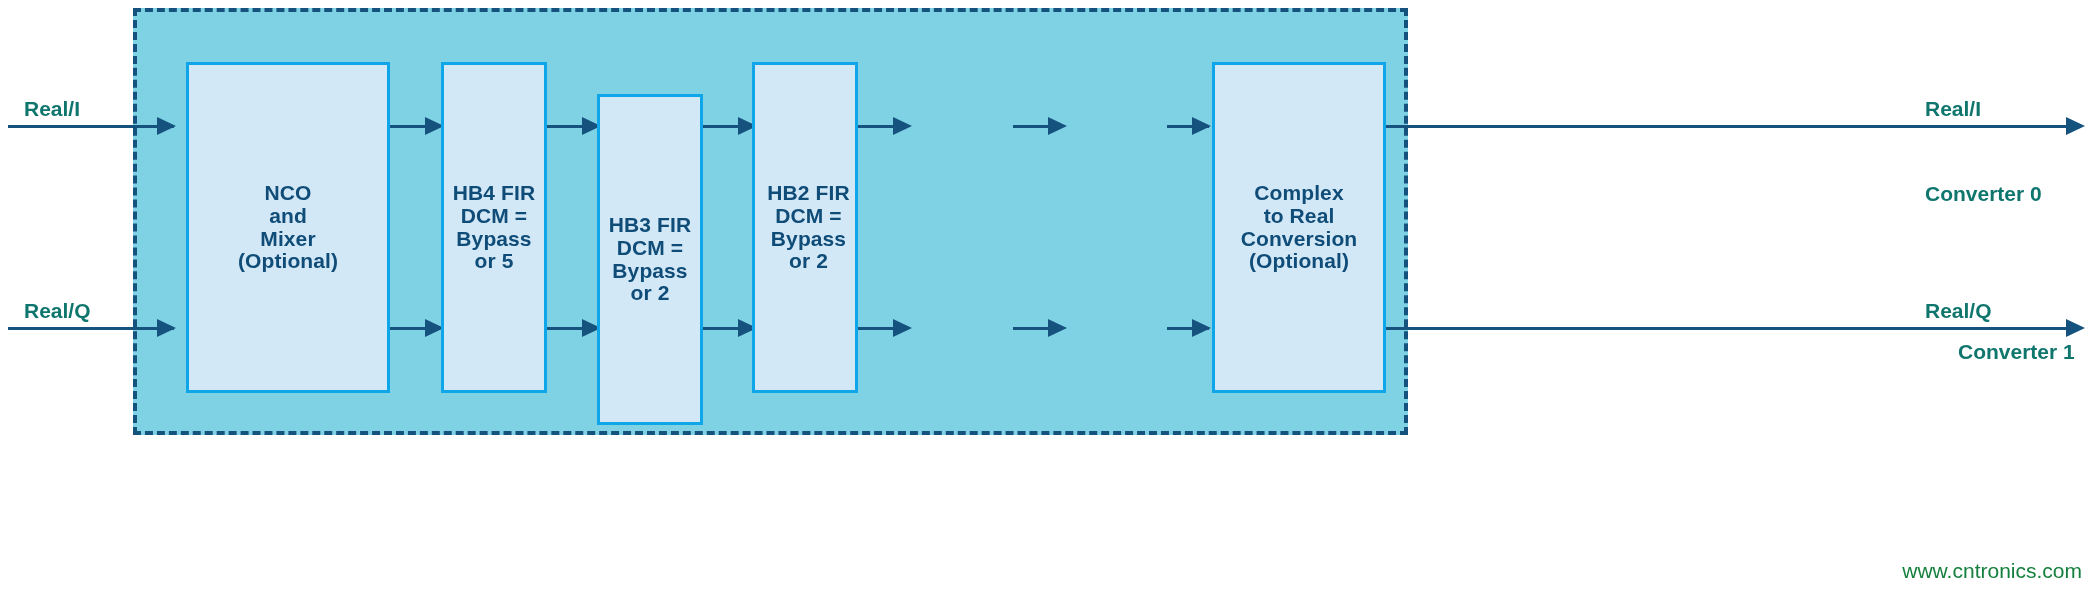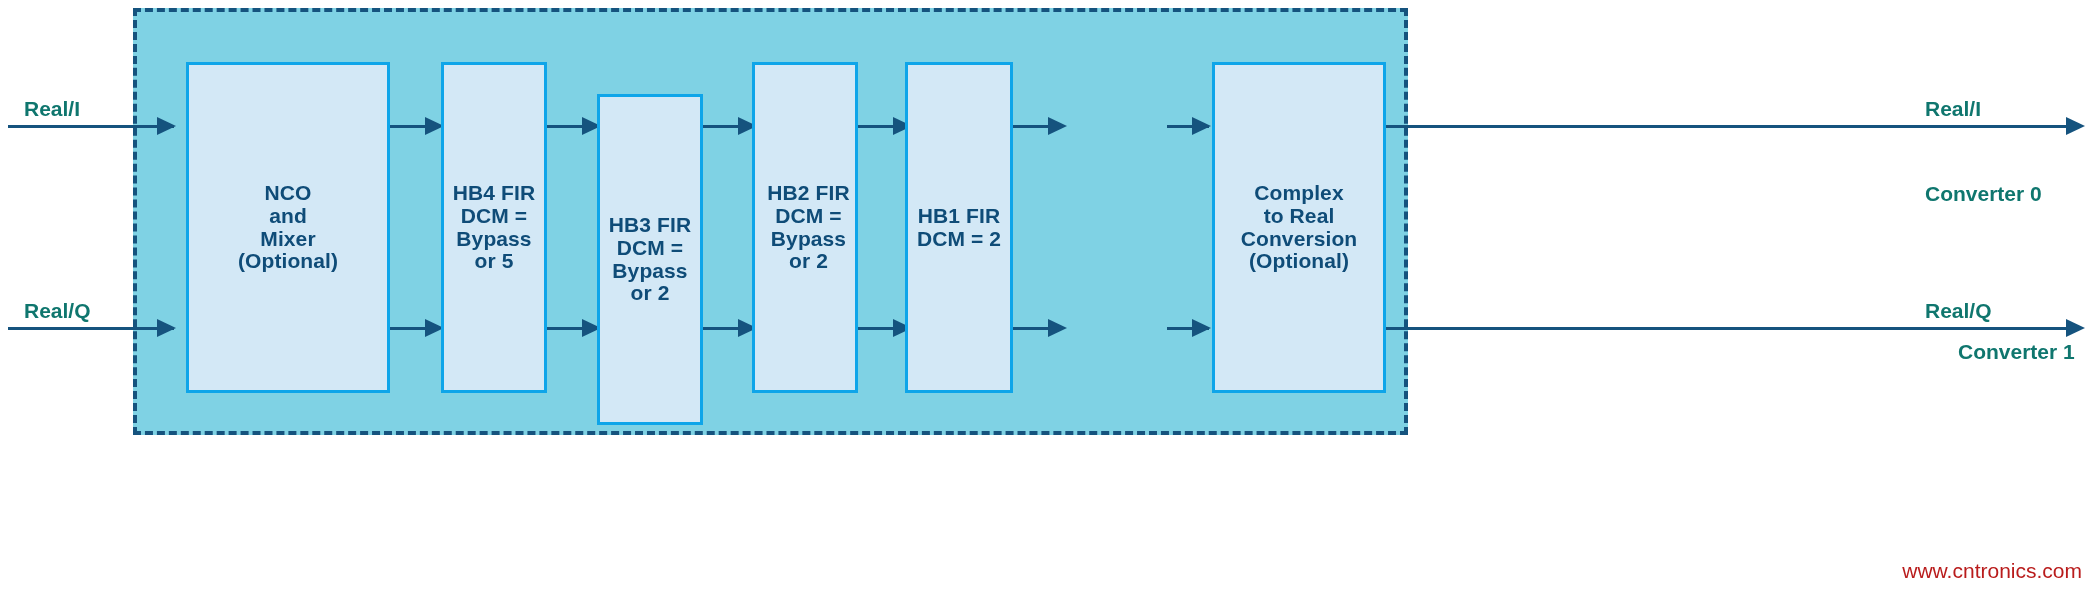--- a/index.html
+++ b/index.html
@@ -73,21 +73,21 @@
     font-weight: bold;
     font-size: 21px;
     white-space: nowrap;
   }
 
   
   .watermark {
     position: absolute;
     right: 18px;
     bottom: 10px;
-    color: #b91c1c;
+    color: #15803d;
     font-size: 21px;
     font-weight: normal;
     white-space: nowrap;
   }
 </style>
 </head>
 <body>
 
 <div id="stage">
 
@@ -165,24 +165,20 @@
 or 2</span>
   </div>
 
   <div class="block" style="left:752px; top:62px; width:106px; height:331px;padding-left:7px;">
     <span class="block-label">HB2 FIR
 DCM =
 Bypass
 or 2</span>
   </div>
 
-  <div class="block" style="left:905px; top:62px; width:108px; height:331px;">
-    <span class="block-label">HB1 FIR
-DCM = 2</span>
-  </div>
 
 
   <div class="block" style="left:1212px; top:62px; width:174px; height:331px;">
     <span class="block-label">Complex
 to Real
 Conversion
 (Optional)</span>
   </div>
 
   <div class="watermark">www.cntronics.com</div>

